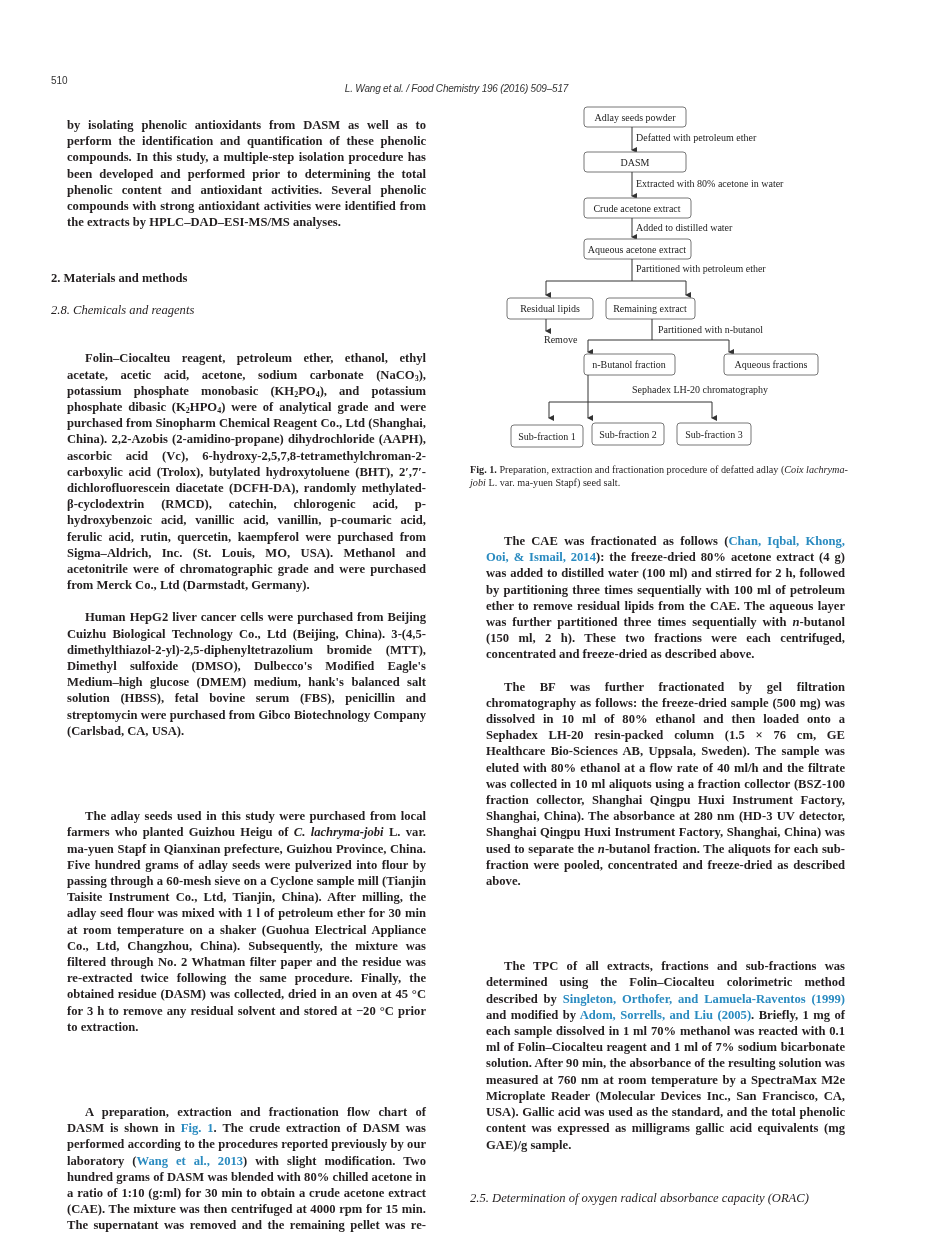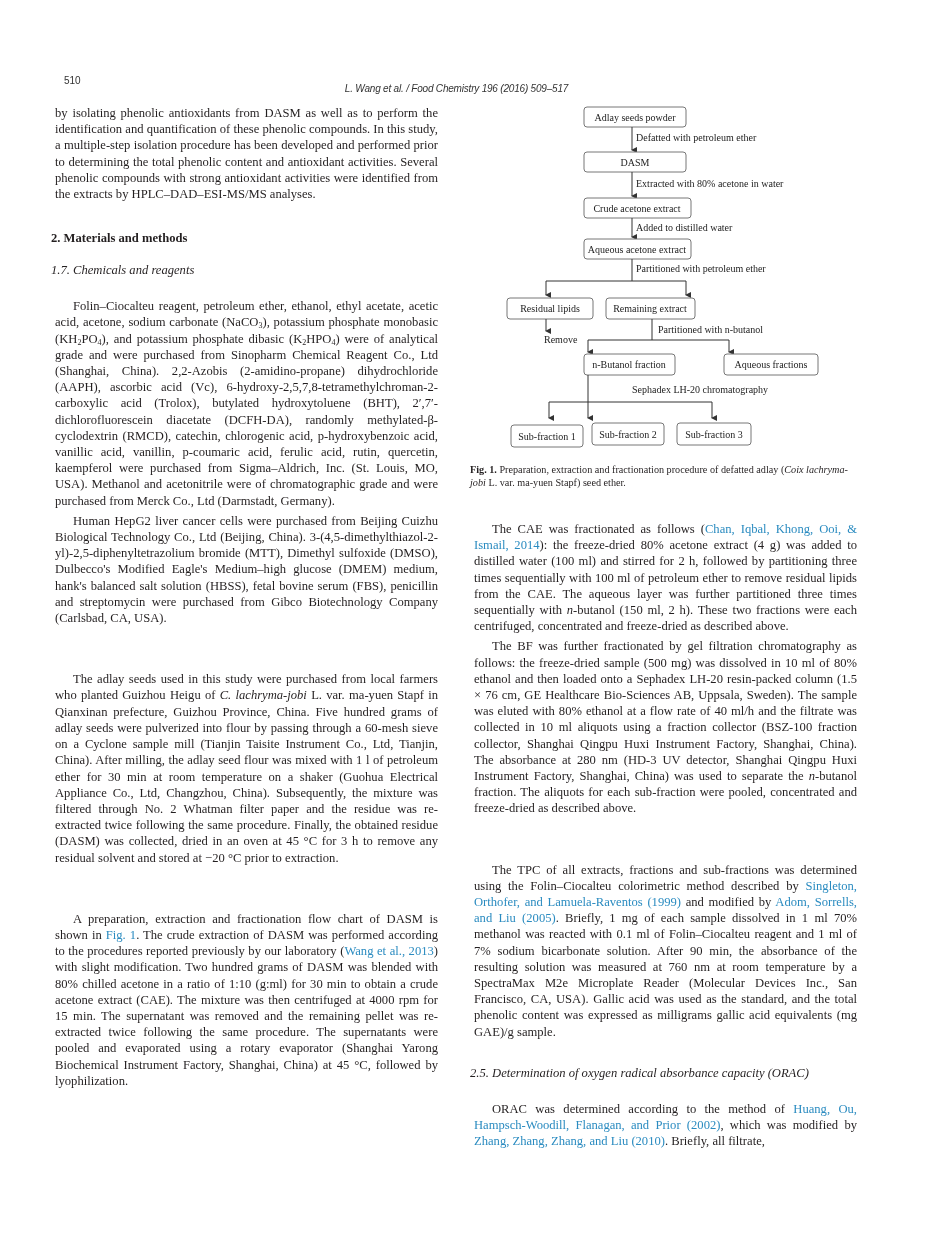--- a/index.html
+++ b/index.html
@@ -1,25 +1,25 @@
 <!DOCTYPE html>
 <html><head>
 <meta charset="utf-8">
 <style>
   html, body { margin: 0; padding: 0; background: #ffffff; }
   body { width: 925px; height: 1234px; position: relative; overflow: hidden;
          font-family: "Liberation Serif", serif; color: #231f20; }
   .hdr { position: absolute; top: 75px; left: 51px; right: 63px; height: 14px;
          font-size: 10px; font-family: "Liberation Sans", sans-serif; color: #333; }
-  .hdr .pg { position: absolute; left: 13px; top: 0; }
+  .hdr .pg { position: absolute; left: 0; top: 0; }
   .hdr .jr { position: absolute; left: 0; right: 0; top: 0; text-align: center; font-style: italic; letter-spacing: -0.2px; margin-top: 8px; }
   .col { position: absolute; top: 101px; width: 391px; font-size: 12.6px; line-height: 16.2px; }
   .col.left { left: 51px; }
   .col.right { left: 470px; }
-  p { margin: 4px; text-align: justify; }
+  p { margin: 16px; text-align: justify; font-weight: bold; }
   p.ind { text-indent: 18px; }
   h2 { font-size: 12.6px; font-weight: bold; margin: 0; line-height: 16px; }
   h3 { font-size: 12.6px; font-weight: normal; font-style: italic; margin: 0; line-height: 16px; }
   a.ref { color: #2a8bc0; text-decoration: none; }
   i { font-style: italic; }
   sub { font-size: 8px; line-height: 0; vertical-align: -2px; }
   
   .fig { position: absolute; left: 462px; top: 100px; width: 463px; height: 360px; }
   .fig svg { position: absolute; left: 0; top: 0; }
   .fig svg text { font-family: "Liberation Serif", serif; font-size: 10px; fill: #222; }
@@ -34,21 +34,21 @@
 <div class="hdr">
   <span class="pg">510</span>
   <span class="jr">L. Wang et al. / Food Chemistry 196 (2016) 509–517</span>
 </div>
 
 <div class="col left">
   <p>by isolating phenolic antioxidants from DASM as well as to perform the identification and quantification of these phenolic compounds. In this study, a multiple-step isolation procedure has been developed and performed prior to determining the total phenolic content and antioxidant activities. Several phenolic compounds with strong antioxidant activities were identified from the extracts by HPLC–DAD–ESI-MS/MS analyses.</p>
   <div style="height:24px"></div>
   <h2>2. Materials and methods</h2>
   <div style="height:16px"></div>
-  <h3>1.7. Chemicals and reagents</h3>
+  <h3>2.8. Chemicals and reagents</h3>
   <div style="height:16px"></div>
   <p class="ind"><span>Folin–Ciocalteu reagent, petroleum ether, ethanol, ethyl acetate, acetic acid, acetone, sodium carbonate (NaCO</span><sub>3</sub><span>), potassium phosphate monobasic (KH</span><sub>2</sub><span>PO</span><sub>4</sub><span>), and potassium phosphate dibasic (K</span><sub>2</sub><span>HPO</span><sub>4</sub><span>) were of analytical grade and were purchased from Sinopharm Chemical Reagent Co., Ltd (Shanghai, China). 2,2-Azobis (2-amidino-propane) dihydrochloride (AAPH), ascorbic acid (Vc), 6-hydroxy-2,5,7,8-tetramethylchroman-2-carboxylic acid (Trolox), butylated hydroxytoluene (BHT), 2′,7′-dichlorofluorescein diacetate (DCFH-DA), randomly methylated-β-cyclodextrin (RMCD), catechin, chlorogenic acid, p-hydroxybenzoic acid, vanillic acid, vanillin, p-coumaric acid, ferulic acid, rutin, quercetin, kaempferol were purchased from Sigma–Aldrich, Inc. (St. Louis, MO, USA). Methanol and acetonitrile were of chromatographic grade and were purchased from Merck Co., Ltd (Darmstadt, Germany).</span></p>
   <p class="ind">Human HepG2 liver cancer cells were purchased from Beijing Cuizhu Biological Technology Co., Ltd (Beijing, China). 3-(4,5-dimethylthiazol-2-yl)-2,5-diphenyltetrazolium bromide (MTT), Dimethyl sulfoxide (DMSO), Dulbecco's Modified Eagle's Medium–high glucose (DMEM) medium, hank's balanced salt solution (HBSS), fetal bovine serum (FBS), penicillin and streptomycin were purchased from Gibco Biotechnology Company (Carlsbad, CA, USA).</p>
   <div style="height:21px"></div>
   <div style="height:16px"></div>
   <p class="ind"><span>The adlay seeds used in this study were purchased from local farmers who planted Guizhou Heigu of </span><i>C. lachryma-jobi</i><span> L. var. ma-yuen Stapf in Qianxinan prefecture, Guizhou Province, China. Five hundred grams of adlay seeds were pulverized into flour by passing through a 60-mesh sieve on a Cyclone sample mill (Tianjin Taisite Instrument Co., Ltd, Tianjin, China). After milling, the adlay seed flour was mixed with 1 l of petroleum ether for 30 min at room temperature on a shaker (Guohua Electrical Appliance Co., Ltd, Changzhou, China). Subsequently, the mixture was filtered through No. 2 Whatman filter paper and the residue was re-extracted twice following the same procedure. Finally, the obtained residue (DASM) was collected, dried in an oven at 45 °C for 3 h to remove any residual solvent and stored at −20 °C prior to extraction.</span></p>
   <div style="height:21px"></div>
   <div style="height:16px"></div>
   <p class="ind"><span>A preparation, extraction and fractionation flow chart of DASM is shown in </span><a class="ref" href="#">Fig. 1</a><span>. The crude extraction of DASM was performed according to the procedures reported previously by our laboratory (</span><a class="ref" href="#">Wang et al., 2013</a><span>) with slight modification. Two hundred grams of DASM was blended with 80% chilled acetone in a ratio of 1:10 (g:ml) for 30 min to obtain a crude acetone extract (CAE). The mixture was then centrifuged at 4000 rpm for 15 min. The supernatant was removed and the remaining pellet was re-extracted twice following the same procedure. The supernatants were pooled and evaporated using a rotary evaporator (Shanghai Yarong Biochemical Instrument Factory, Shanghai, China) at 45 °C, followed by lyophilization.</span></p>
 </div>
@@ -134,21 +134,21 @@
       <text x="166" y="338" text-anchor="middle">Sub-fraction 2</text>
     </g>
     <g>
       <rect x="215" y="323" width="74" height="22" rx="3"></rect>
       <text x="252" y="338" text-anchor="middle">Sub-fraction 3</text>
     </g>
   </svg>
 </div>
 
 <div class="cap">
-  <b>Fig. 1.</b><span> Preparation, extraction and fractionation procedure of defatted adlay (</span><i>Coix lachryma-jobi</i><span> L. var. ma-yuen Stapf) seed ether.</span>
+  <b>Fig. 1.</b><span> Preparation, extraction and fractionation procedure of defatted adlay (</span><i>Coix lachryma-jobi</i><span> L. var. ma-yuen Stapf) seed salt.</span>
 </div>
 
 <div class="col right" style="top:517px">
   <p class="ind"><span>The CAE was fractionated as follows (</span><a class="ref" href="#">Chan, Iqbal, Khong, Ooi, &amp; Ismail, 2014</a><span>): the freeze-dried 80% acetone extract (4 g) was added to distilled water (100 ml) and stirred for 2 h, followed by partitioning three times sequentially with 100 ml of petroleum ether to remove residual lipids from the CAE. The aqueous layer was further partitioned three times sequentially with </span><i>n</i><span>-butanol (150 ml, 2 h). These two fractions were each centrifuged, concentrated and freeze-dried as described above.</span></p>
   <p class="ind"><span>The BF was further fractionated by gel filtration chromatography as follows: the freeze-dried sample (500 mg) was dissolved in 10 ml of 80% ethanol and then loaded onto a Sephadex LH-20 resin-packed column (1.5 × 76 cm, GE Healthcare Bio-Sciences AB, Uppsala, Sweden). The sample was eluted with 80% ethanol at a flow rate of 40 ml/h and the filtrate was collected in 10 ml aliquots using a fraction collector (BSZ-100 fraction collector, Shanghai Qingpu Huxi Instrument Factory, Shanghai, China). The absorbance at 280 nm (HD-3 UV detector, Shanghai Qingpu Huxi Instrument Factory, Shanghai, China) was used to separate the </span><i>n</i><span>-butanol fraction. The aliquots for each sub-fraction were pooled, concentrated and freeze-dried as described above.</span></p>
   <div style="height:21px"></div>
   <div style="height:16px"></div>
   <p class="ind"><span>The TPC of all extracts, fractions and sub-fractions was determined using the Folin–Ciocalteu colorimetric method described by </span><a class="ref" href="#">Singleton, Orthofer, and Lamuela-Raventos (1999)</a><span> and modified by </span><a class="ref" href="#">Adom, Sorrells, and Liu (2005)</a><span>. Briefly, 1 mg of each sample dissolved in 1 ml 70% methanol was reacted with 0.1 ml of Folin–Ciocalteu reagent and 1 ml of 7% sodium bicarbonate solution. After 90 min, the absorbance of the resulting solution was measured at 760 nm at room temperature by a SpectraMax M2e Microplate Reader (Molecular Devices Inc., San Francisco, CA, USA). Gallic acid was used as the standard, and the total phenolic content was expressed as milligrams gallic acid equivalents (mg GAE)/g sample.</span></p>
   <div style="height:21px"></div>
   <h3>2.5. Determination of oxygen radical absorbance capacity (ORAC)</h3>

